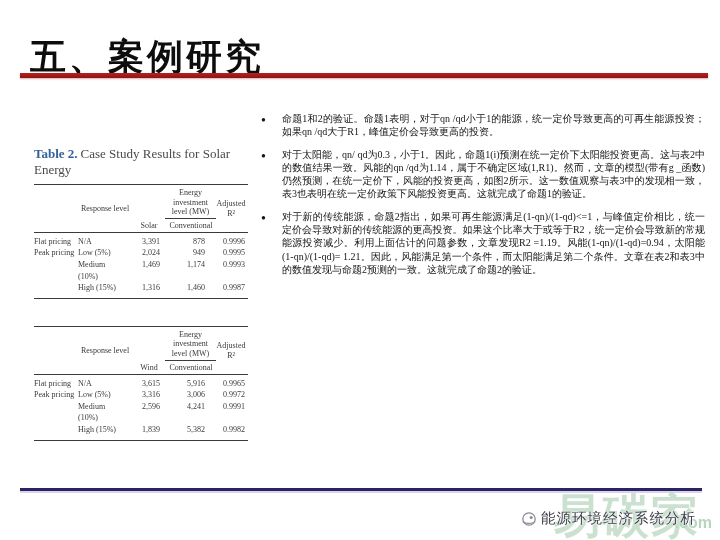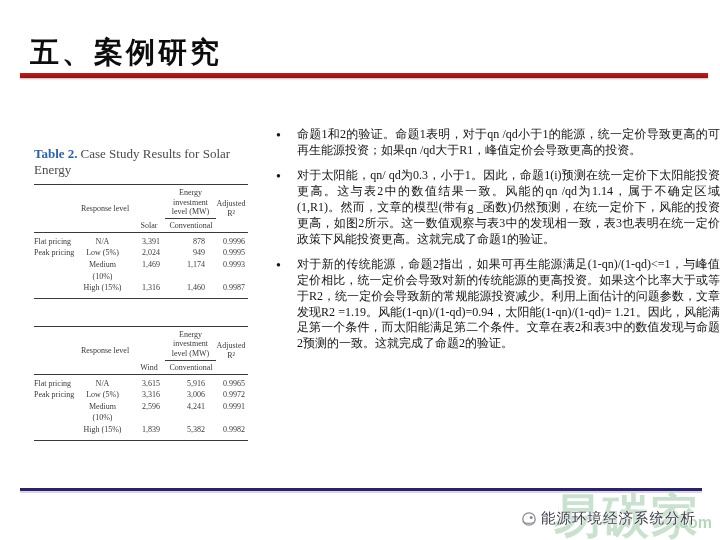--- a/index.html
+++ b/index.html
@@ -1,46 +1,46 @@
 <!DOCTYPE html>
 <html><head>
 <meta charset="utf-8">
 <style>
   html,body{margin:0;padding:0;width:720px;height:540px;background:#ffffff;overflow:hidden;}
   .slide{position:absolute;inset:0;background:#ffffff;font-family:"Liberation Sans",sans-serif;color:#111;}
 
   
-  .title{position:absolute;left:30px;top:33px;font-size:29px;font-weight:800;letter-spacing:3px;color:#0d0d0d;font-family:"Liberation Sans",sans-serif;}
+  .title{position:absolute;left:30px;top:33px;font-size:36px;font-weight:800;letter-spacing:3px;color:#0d0d0d;font-family:"Liberation Sans",sans-serif;}
   .title-rule{position:absolute;left:20px;top:73px;width:688px;height:5px;background:linear-gradient(180deg,#b32222 0%,#8f1313 100%);box-shadow:0 1px 2px rgba(150,20,20,.35);}
 
   
   .tables-col{position:absolute;left:34px;top:146px;width:214px;font-family:"Liberation Serif",serif;color:#3a3a3a;}
   .tbl + .tbl{margin-top:27px;}
   .tbl-caption{font-size:13px;margin-bottom:6px;color:#4a4a4a;}
   .tbl-caption .cap-label{color:#31639c;font-weight:bold;margin-right:3px;}
   .tbl-body{border-top:1.6px solid #3a3a3a;border-bottom:1.6px solid #3a3a3a;padding:3px 0 4px;font-size:8px;}
   .thead{display:flex;border-bottom:1px solid #3a3a3a;padding-bottom:2px;margin-bottom:3px;}
   .th-spacer{width:44px;}
   .th-resp{width:54px;display:flex;align-items:center;justify-content:center;text-align:center;line-height:1.25;}
   .th-mid{width:84px;display:flex;flex-direction:column;justify-content:flex-end;}
   .th-group{text-align:center;line-height:1.2;border-bottom:1px solid #3a3a3a;padding-bottom:1px;margin-bottom:2px;margin-left:33px;}
   .th-sub{display:flex;}
   .th-sub .s1{width:34px;text-align:center;}
   .th-sub .s2{width:50px;text-align:center;}
   .th-r2{width:30px;display:flex;align-items:center;justify-content:center;text-align:center;line-height:1.25;}
   .trow{display:grid;grid-template-columns:44px 54px 34px 50px 30px;line-height:1.45;}
   .td-pricing{text-align:left;}
-  .td-resp{text-align:center;padding-right:5px;}
+  .td-resp{text-align:left;padding-right:5px;}
   .td-val{text-align:right;padding-right:6px;}
   .td-conv{text-align:right;padding-right:11px;}
   .td-r2{text-align:right;padding-right:1px;}
 
   
-  .bullets{position:absolute;left:258px;top:112px;width:447px;margin:15px;padding:0;list-style:none;
-           font-family:"Liberation Serif",serif;font-size:12px;line-height:1.33;color:#141414;text-align:justify;}
+  .bullets{position:absolute;left:258px;top:112px;width:447px;margin:0;padding:0;list-style:none;
+           font-family:"Liberation Serif",serif;font-size:10px;line-height:1.33;color:#141414;text-align:justify;}
   .bullets li{position:relative;padding-left:24px;margin-bottom:9px;}
   .bullets li::before{content:"\2022";position:absolute;left:3px;top:0;font-size:14px;color:#141414;}
 
   
   .footer-rule{position:absolute;left:20px;top:488px;width:682px;height:3px;background:#2c2363;border-bottom:2px solid #d8d5ea;z-index:0;}
 
   .watermark{position:absolute;right:6px;bottom:0;width:260px;height:70px;z-index:1;}
   .wm-ghost{position:absolute;right:14px;bottom:-8px;font-size:47px;font-weight:bold;letter-spacing:2px;
             font-family:"Liberation Serif",serif;color:#c3dcc8;opacity:.85;z-index:1;white-space:nowrap;}
   .wm-suffix{position:absolute;right:2px;bottom:8px;font-size:16px;font-weight:bold;color:#b7d6bd;z-index:1;}

